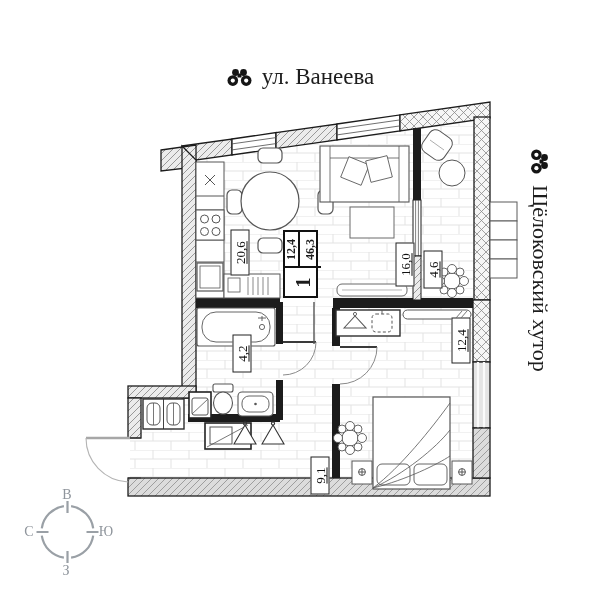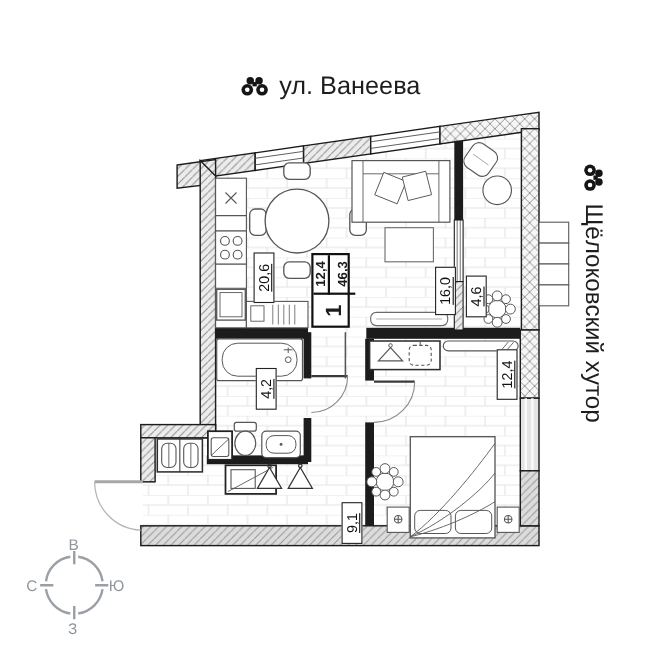--- a/index.html
+++ b/index.html
@@ -1,17 +1,17 @@
 <!DOCTYPE html>
 <html><head>
 <meta charset="utf-8">
 <style>
   html,body{margin:0;padding:0;background:#fff;}
   .canvas{position:relative;width:588px;height:600px;background:#fff;overflow:hidden;
-          font-family:Liberation Sans, sans-serif;color:#1c1c1c;}
+          font-family:Liberation Serif, serif;color:#1c1c1c;}
   svg{display:block;}
   .street-top{position:absolute;left:0;top:64px;width:600px;display:flex;justify-content:center;
               align-items:center;gap:9px;font-size:23px;font-weight:500;color:#1d1d1d;}
   .street-right{position:absolute;left:558px;top:148px;width:300px;height:36px;
                 transform:rotate(90deg);transform-origin:top left;display:flex;align-items:center;
                 gap:10px;font-size:22px;font-weight:500;color:#1d1d1d;}
   .arealabel{position:absolute;background:#fff;border:1px solid #222;text-align:center;
              font-size:13px;line-height:17px;padding:0 2px;transform:rotate(-90deg);
              text-decoration:underline;text-underline-offset:2px;color:#111;}
   .stamp{position:absolute;left:283px;top:230px;width:35px;height:68px;background:#fff;

